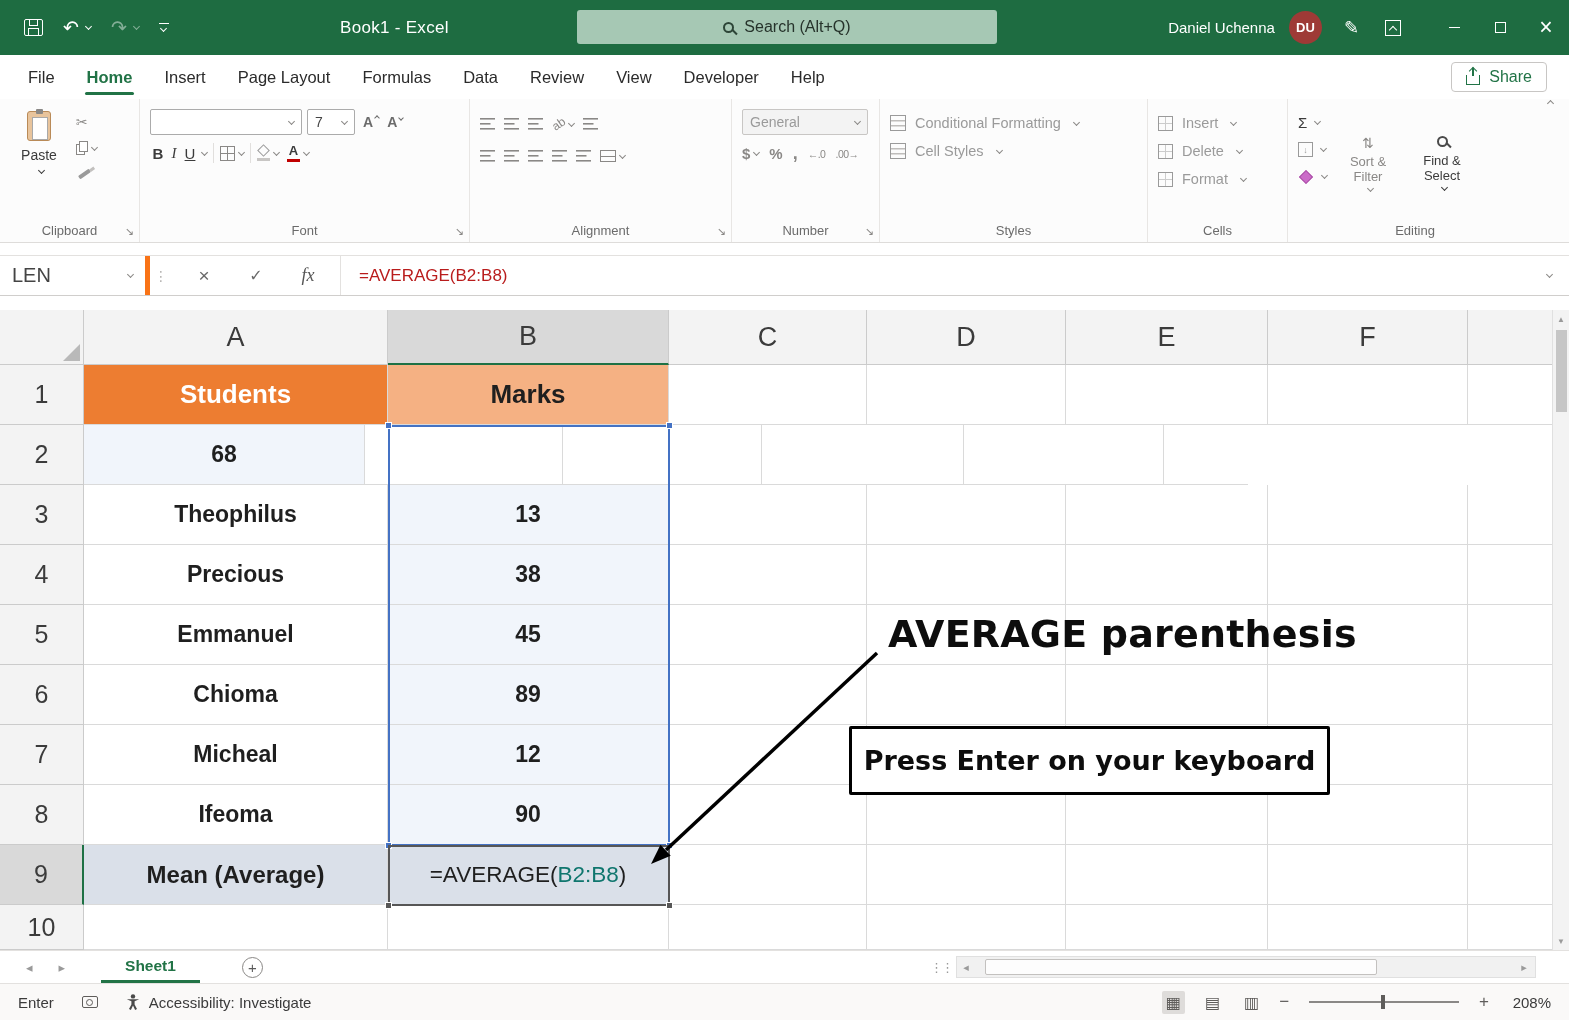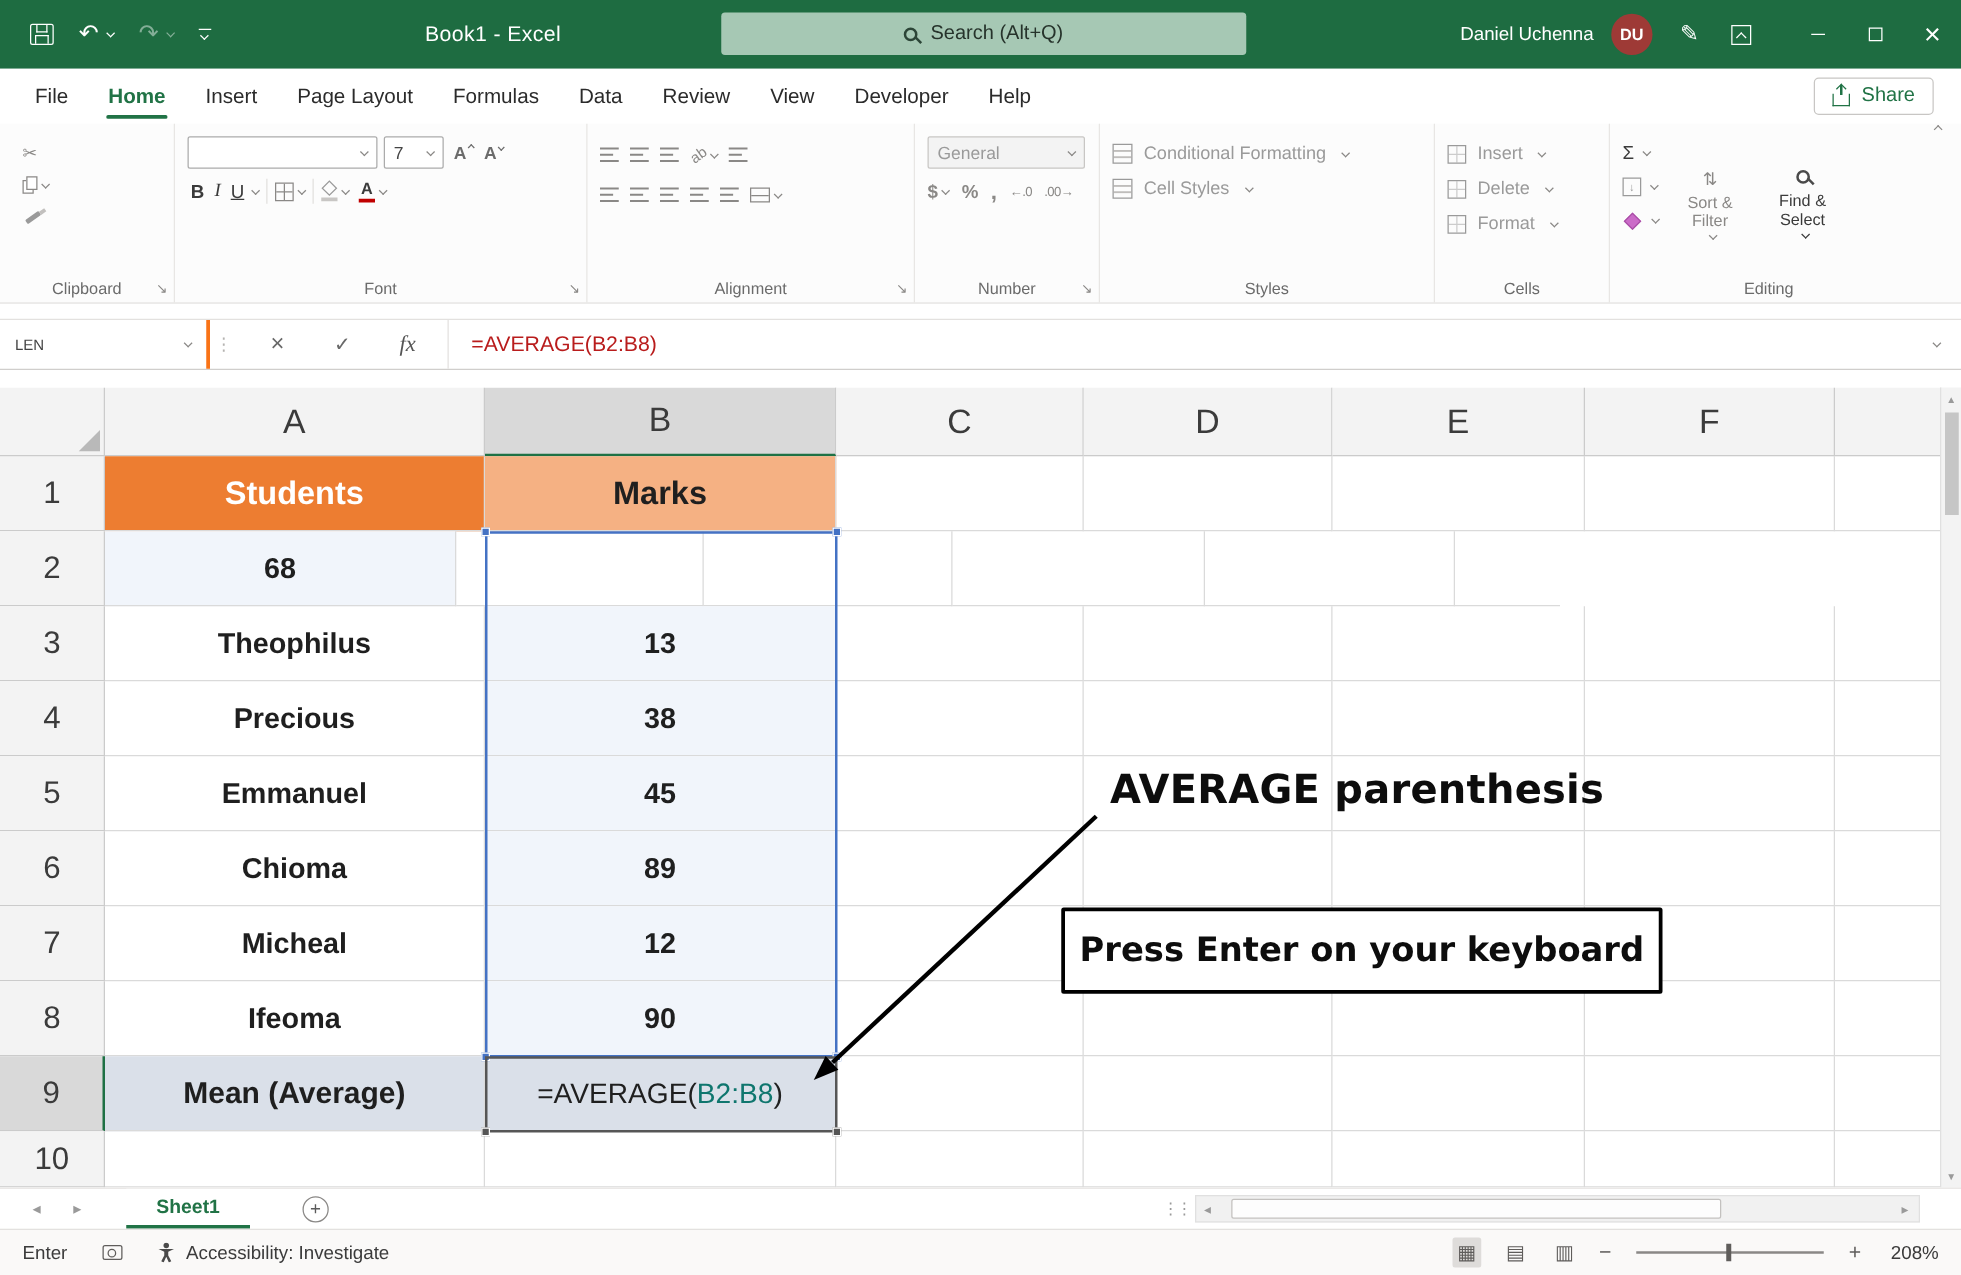--- a/index.html
+++ b/index.html
@@ -93,21 +93,21 @@
   .ic-clear{width:10px;height:10px;background:#CB6BC8;border:1px solid #A94FA6;transform:rotate(45deg);margin:0 3px;}
   .vbtn{width:66px;display:flex;flex-direction:column;align-items:center;justify-content:center;gap:3px;font-size:13px;line-height:15px;text-align:center;margin-left:8px;}
   .ic-updown{font-size:14px;}
   .ic-find{width:11px;height:11px;border:2px solid #4a4a4a;border-radius:50%;position:relative;margin-bottom:3px;}
   .ic-find::after{content:"";position:absolute;width:7px;height:2px;background:#4a4a4a;right:-6px;bottom:-1px;transform:rotate(45deg);}
   .collapse-chev{position:absolute;right:16px;bottom:8px;color:#8a8886;}
 
   
   .fbar{position:absolute;top:243px;left:0;width:1569px;height:67px;background:#fff;}
   .fbar-inner{position:absolute;top:12px;left:0;width:1569px;height:41px;border-top:1px solid #E3E1DF;border-bottom:1px solid #D0CECC;display:flex;align-items:stretch;background:#fff;}
-  .namebox{width:168px;display:flex;align-items:center;justify-content:space-between;padding:0 12px;font-size:12px;color:#444;border-right:3px solid #f97316;}
+  .namebox{width:150px;display:flex;align-items:center;justify-content:space-between;padding:0 12px;font-size:20px;color:#444;border-right:5px solid #f97316;}
   .fb-grip{width:22px;display:flex;align-items:center;justify-content:center;color:#b5b3b1;font-size:14px;}
   .fb-btns{display:flex;align-items:center;border-right:1px solid #E3E1DF;padding:0 6px;}
   .fb-btn{width:52px;text-align:center;color:#696969;font-size:16px;}
   .fx{font-style:italic;font-family:"Liberation Serif",serif;font-size:18px;color:#555;}
   .fb-text{flex:1;display:flex;align-items:center;padding-left:18px;font-size:17px;color:#b91c1c;}
   .fb-end{width:44px;display:flex;align-items:center;justify-content:center;color:#8a8886;}
 
   
   .sheet{position:absolute;top:310px;left:0;width:1552px;height:640px;background:#fff;overflow:hidden;}
   .g-row{display:flex;}
@@ -161,21 +161,21 @@
   .sb-right{position:absolute;right:18px;display:flex;align-items:center;gap:16px;}
   .view-ic{font-size:16px;color:#5f5d5b;padding:2px 4px;}
   .view-ic.active{background:#DEDCDA;border-radius:2px;}
   .zoomtrack{width:150px;height:2px;background:#8A8886;position:relative;margin:0 4px;}
   .zoomthumb{position:absolute;left:72px;top:-6px;width:4px;height:14px;background:#5f5d5b;}
   .zoom-sym{font-size:17px;color:#5f5d5b;}
   .zoom-pct{font-size:15px;min-width:46px;text-align:right;}
 
   
   .anno-layer{position:absolute;inset:0;pointer-events:none;z-index:50;}
-  .anno-callout{position:absolute;left:888px;top:612px;font-family:"DejaVu Sans",sans-serif;font-weight:800;font-size:32px;color:#0d0d0d;letter-spacing:.2px;}
+  .anno-callout{position:absolute;left:888px;top:612px;font-family:"DejaVu Sans",sans-serif;font-weight:800;font-size:38px;color:#0d0d0d;letter-spacing:.2px;}
   .anno-box{position:absolute;left:849px;top:726px;width:481px;height:69px;border:3.5px solid #000;border-radius:2px;background:#fff;display:flex;align-items:center;justify-content:center;font-family:"DejaVu Sans",sans-serif;font-weight:800;font-size:27px;color:#0d0d0d;}
 </style>
 </head>
 <body>
 
 <div class="app">
 
   <div class="titlebar">
     <div class="tb-left">
       <span class="ic-save"></span>
@@ -228,20 +228,25 @@
     <span class="share-btn">
         <span class="ic-share"></span>
         <span>Share</span>
       </span>
   </div>
 
   <div class="ribbon">
 
     <div class="rgroup" style="width:140px">
       <div class="rg-body">
+        <div class="paste-btn">
+          <span class="ic-clipboard"></span>
+          <span>Paste</span>
+          <span class="chev dark"></span>
+        </div>
         <div class="clip-col">
           <span class="clip-row">
               <span>✂</span>
             </span>
           <span class="clip-row">
               <span class="ic-copy"></span>
               <span class="chev"></span>
             </span>
           <span class="clip-row">
               <span class="ic-brush"></span>

